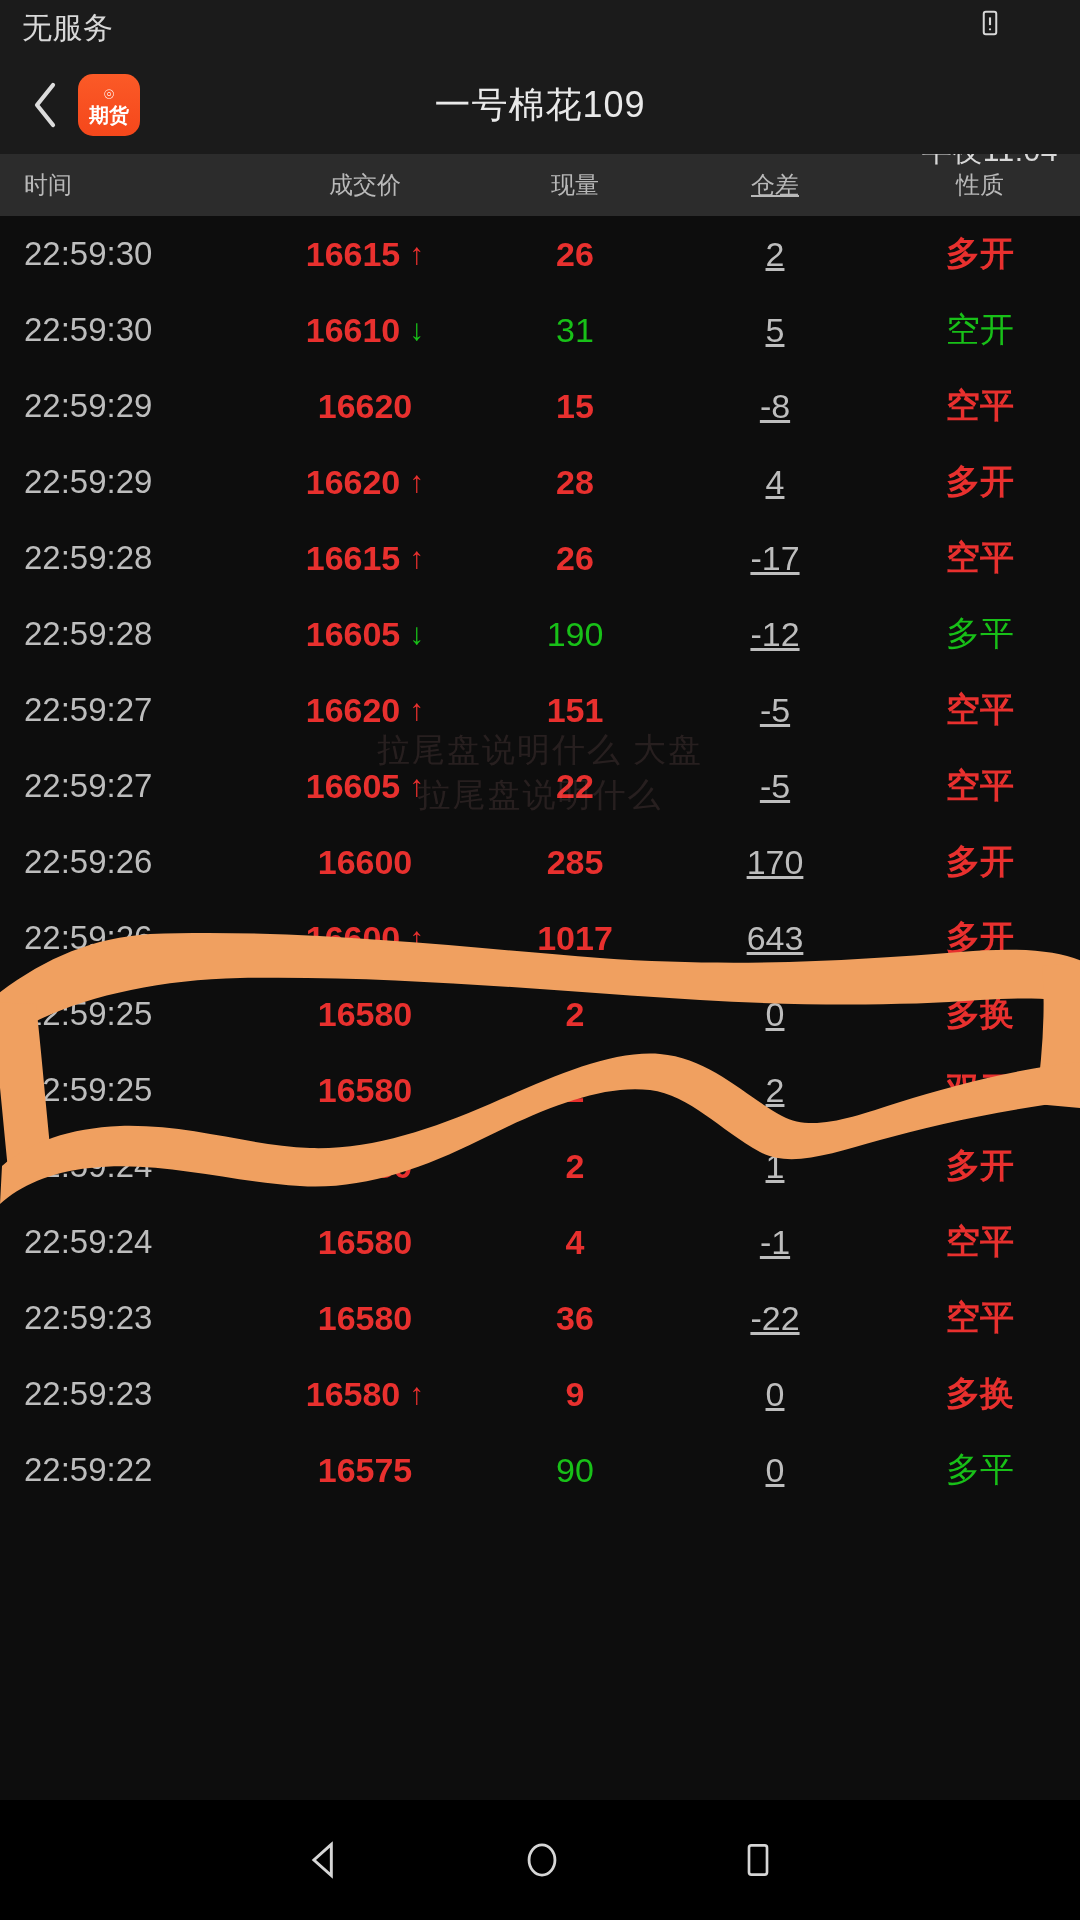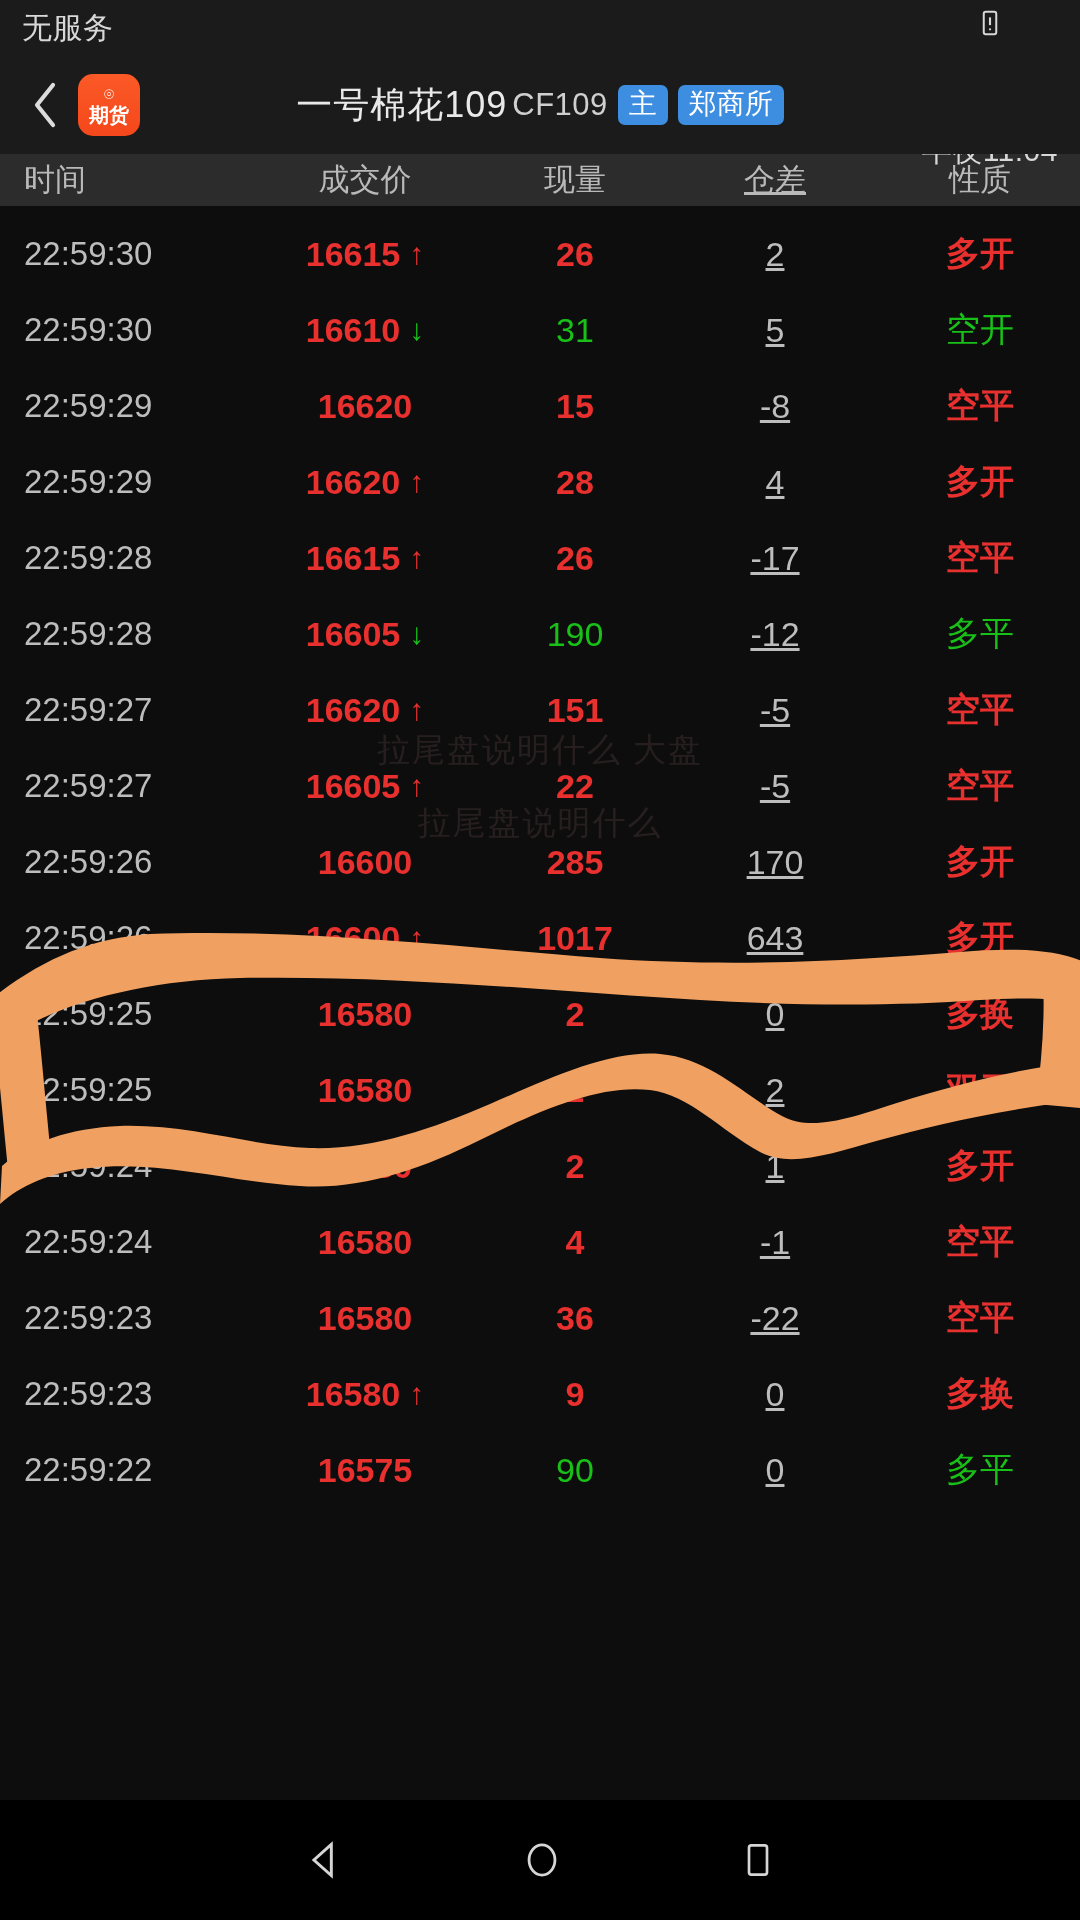--- a/index.html
+++ b/index.html
@@ -50,23 +50,23 @@
   .title-main { font-size:36px; color:#e9e9e9; letter-spacing:1px; }
   .title-sub { display:flex; align-items:center; gap:10px; }
   .sub-code { font-size:31px; color:#cfcfcf; letter-spacing:0.5px; }
   .sub-badge {
     background:#3d8ee0; color:#ffffff; font-size:28px;
     border-radius:7px; padding:3px 11px 5px; line-height:1.15;
   }
 
   
   .colhead {
-    height:52px; background:#2c2c2c;
+    height:62px; background:#2c2c2c;
     display:flex; align-items:center;
-    color:#b9b9b9; font-size:31px;
+    color:#b9b9b9; font-size:24px;
   }
   .colhead .c { text-align:center; }
 
   
   .c1 { width:250px; padding-left:24px; text-align:left !important; }
   .c2 { width:230px; }
   .c3 { width:190px; }
   .c4 { width:210px;text-decoration:underline; }
   .c5 { width:200px; }
 
@@ -81,21 +81,21 @@
   .cell.price { display:flex; align-items:center; justify-content:center; gap:9px; }
   .cell.pos { color:#bdbdbd; }
   .up   { color:#e8302e;font-weight:bold; }
   .down { color:#18c018; }
   .arrow { font-size:30px; line-height:1; }
 
   
   .watermark {
     position:absolute; left:0; right:0;
     display:flex; flex-direction:column; align-items:center;
-    pointer-events:none; z-index:3;gap:28px;
+    pointer-events:none; z-index:3;
   }
   .wm-line {
     color:rgba(200,140,140,0.14);
     font-size:33px; letter-spacing:2px; line-height:1.35;
     white-space:nowrap;
   }
 
   
   .annot { position:absolute; left:0; top:0; pointer-events:none; z-index:5; }
 
@@ -163,25 +163,20 @@
       <svg width="34" height="52" viewBox="0 0 34 52" fill="none" stroke="#dcdcdc" stroke-width="4.2" stroke-linecap="round" stroke-linejoin="round">
         <path d="M25 6 9 26l16 20"></path>
       </svg>
     </div>
     <div class="app-badge">
       <span class="bt">⌾</span>
       <span class="bl">期货</span>
     </div>
     <div class="title-wrap">
       <div class="title-main">一号棉花109</div>
-      <div class="title-sub">
-        <span class="sub-code">CF109</span>
-        <span class="sub-badge">主</span>
-        <span class="sub-badge">郑商所</span>
-      </div>
     </div>
   </div>
 
   <div class="colhead">
     <div class="c c1">时间</div>
     <div class="c c2">成交价</div>
     <div class="c c3">现量</div>
     <div class="c c4">仓差</div>
     <div class="c c5">性质</div>
   </div>

